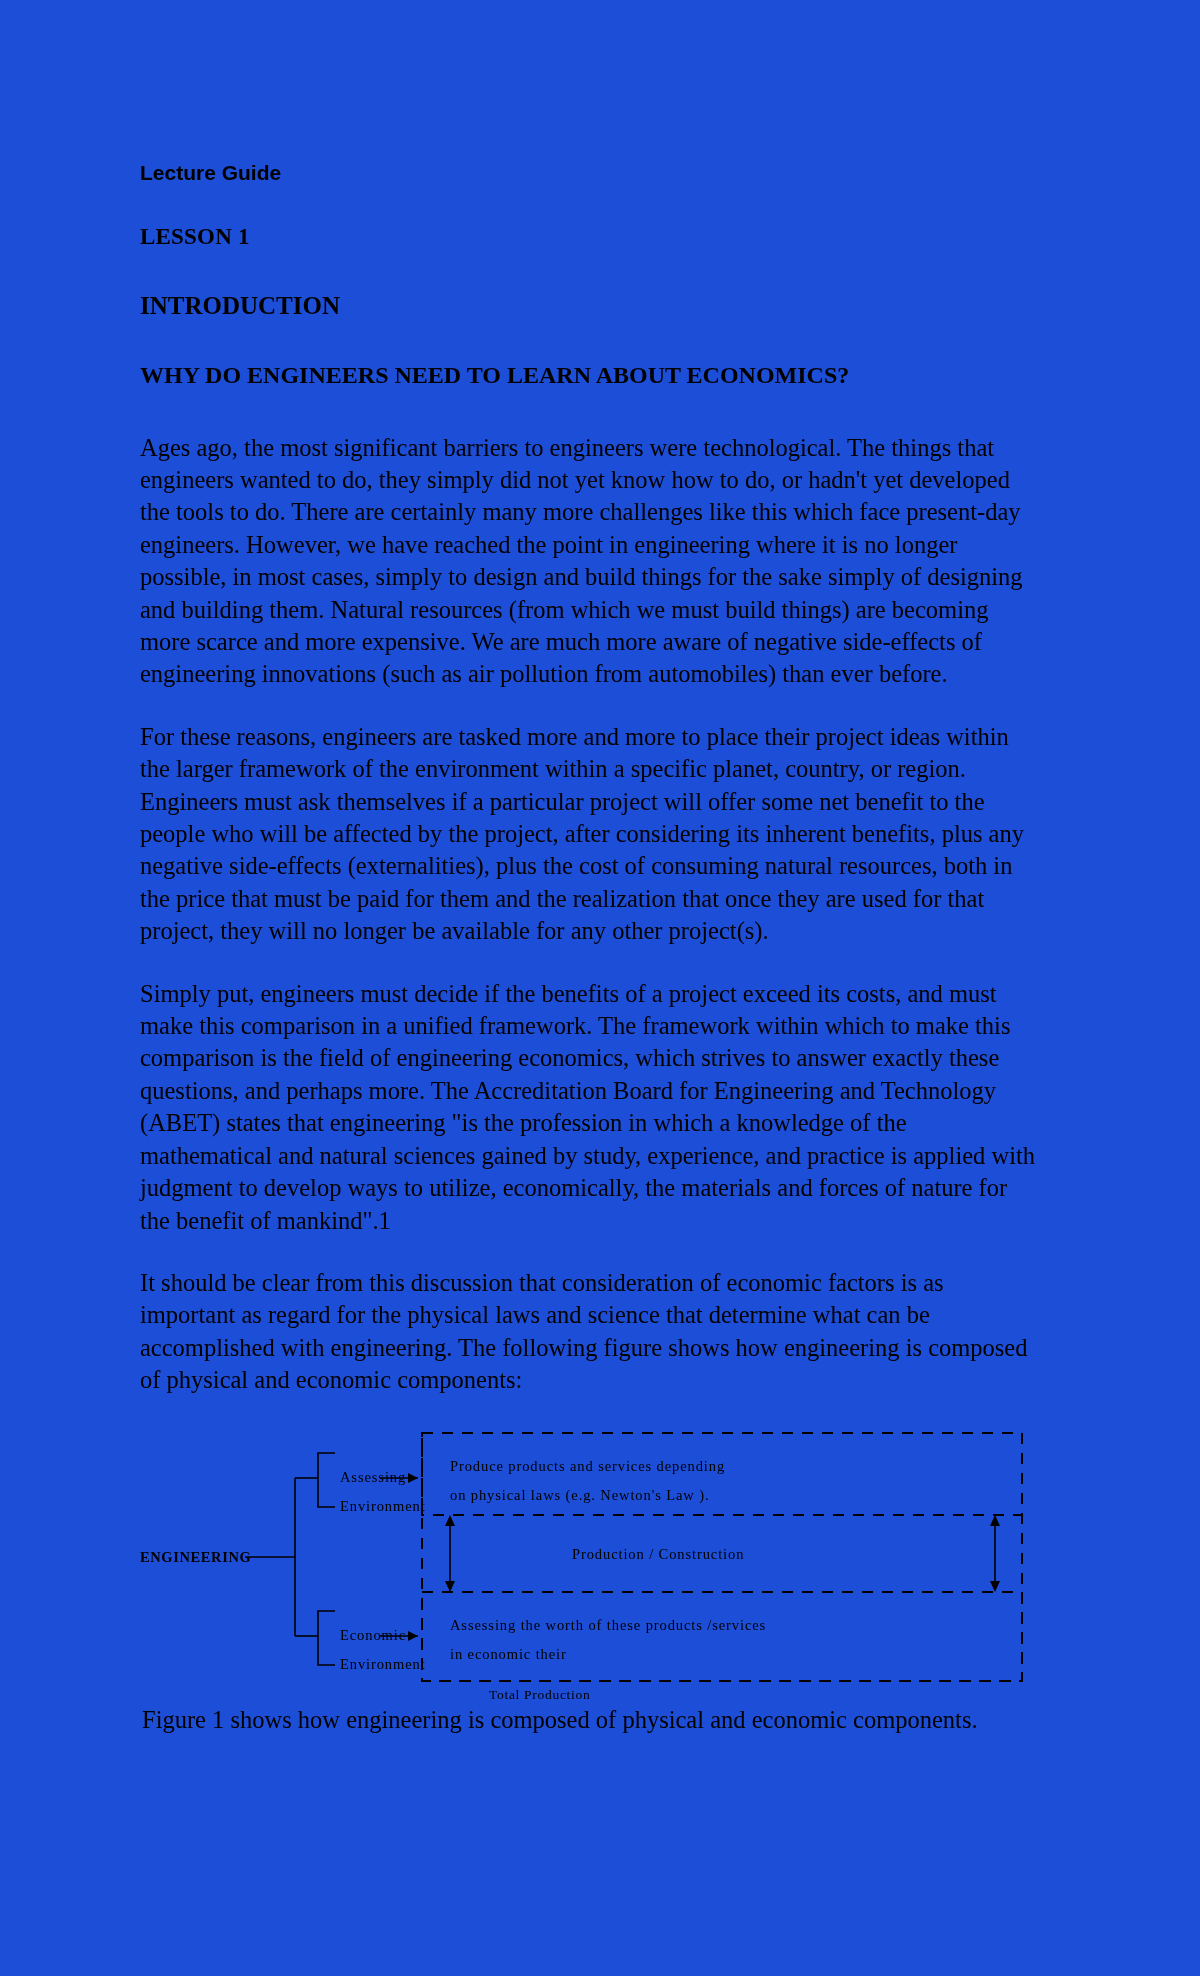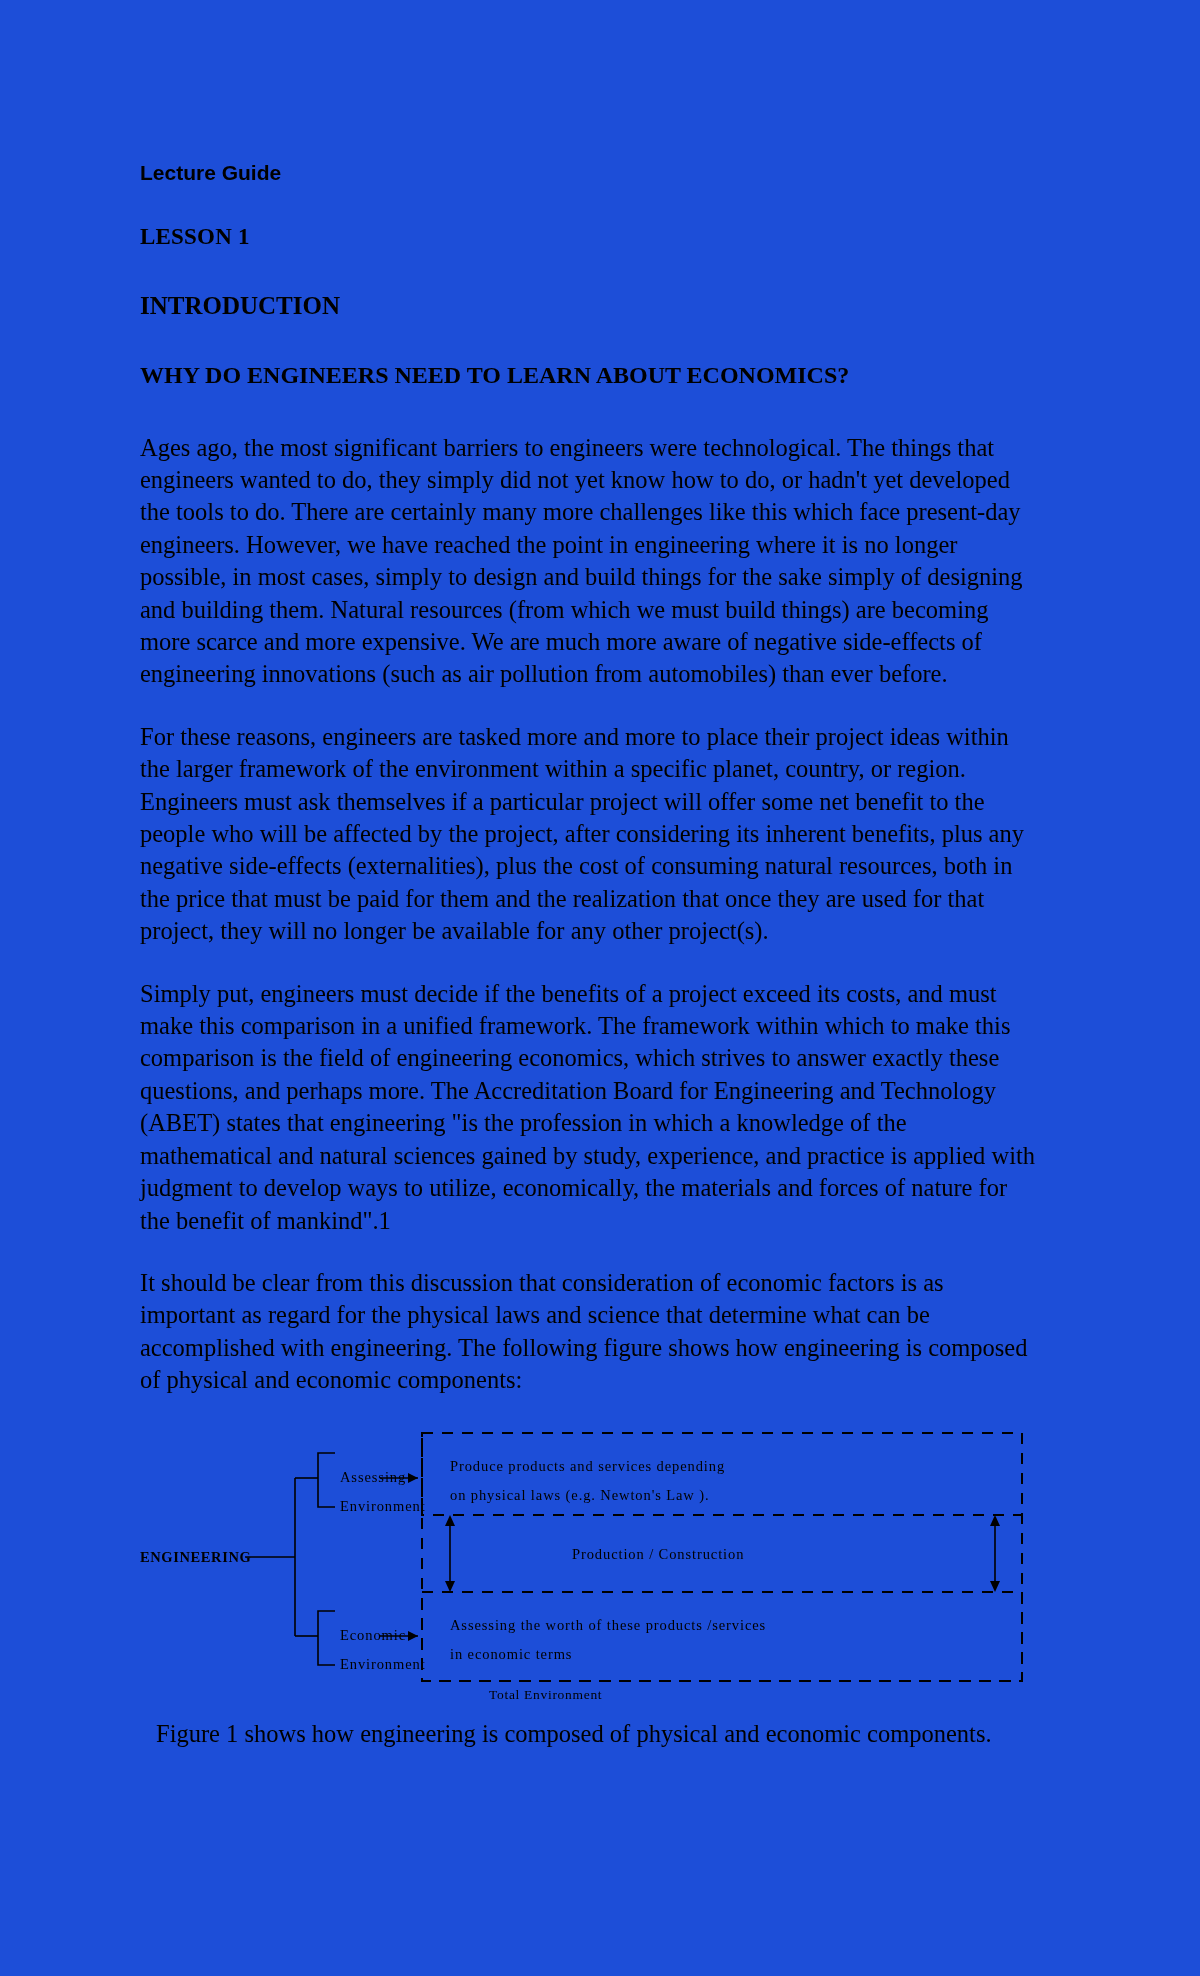--- a/index.html
+++ b/index.html
@@ -103,21 +103,21 @@
   .caption {
     font-weight: bold;
     font-size: 25px;
     line-height: 1.15;
     margin: 0 0 38px 0;
   }
 
   .closing {
     font-size: 24.5px;
     line-height: 32.4px;
-    margin: 16px;
+    margin: 2px;
   }
 </style>
 </head>
 <body>
 
 <div class="page">
   <div class="content">
 
     <div class="doc-title">Lecture Guide</div>
 
@@ -172,22 +172,22 @@
 
       <div class="fig-label" style="left:200px; top:199px;">Economic</div>
       <div class="fig-label" style="left:200px; top:228px;">Environment</div>
 
       <div class="fig-label" style="left:310px; top:30px;">Produce products and services depending</div>
       <div class="fig-label" style="left:310px; top:59px;">on physical laws (e.g. Newton's Law ).</div>
 
       <div class="fig-label" style="left:432px; top:118px;">Production / Construction</div>
 
       <div class="fig-label" style="left:310px; top:189px;">Assessing the worth of these products /services</div>
-      <div class="fig-label" style="left:310px; top:218px;">in economic terms</div>
+      <div class="fig-label" style="left:310px; top:218px;">in economic their</div>
 
-      <div class="fig-label tiny" style="left:349px; top:258px;">Total Environment</div>
+      <div class="fig-label tiny" style="left:349px; top:258px;">Total Production</div>
     </div>
 
 
     <p class="closing">Figure 1 shows how engineering is composed of physical and economic components.</p>
 
   </div>
 </div>
 
 </body></html>

